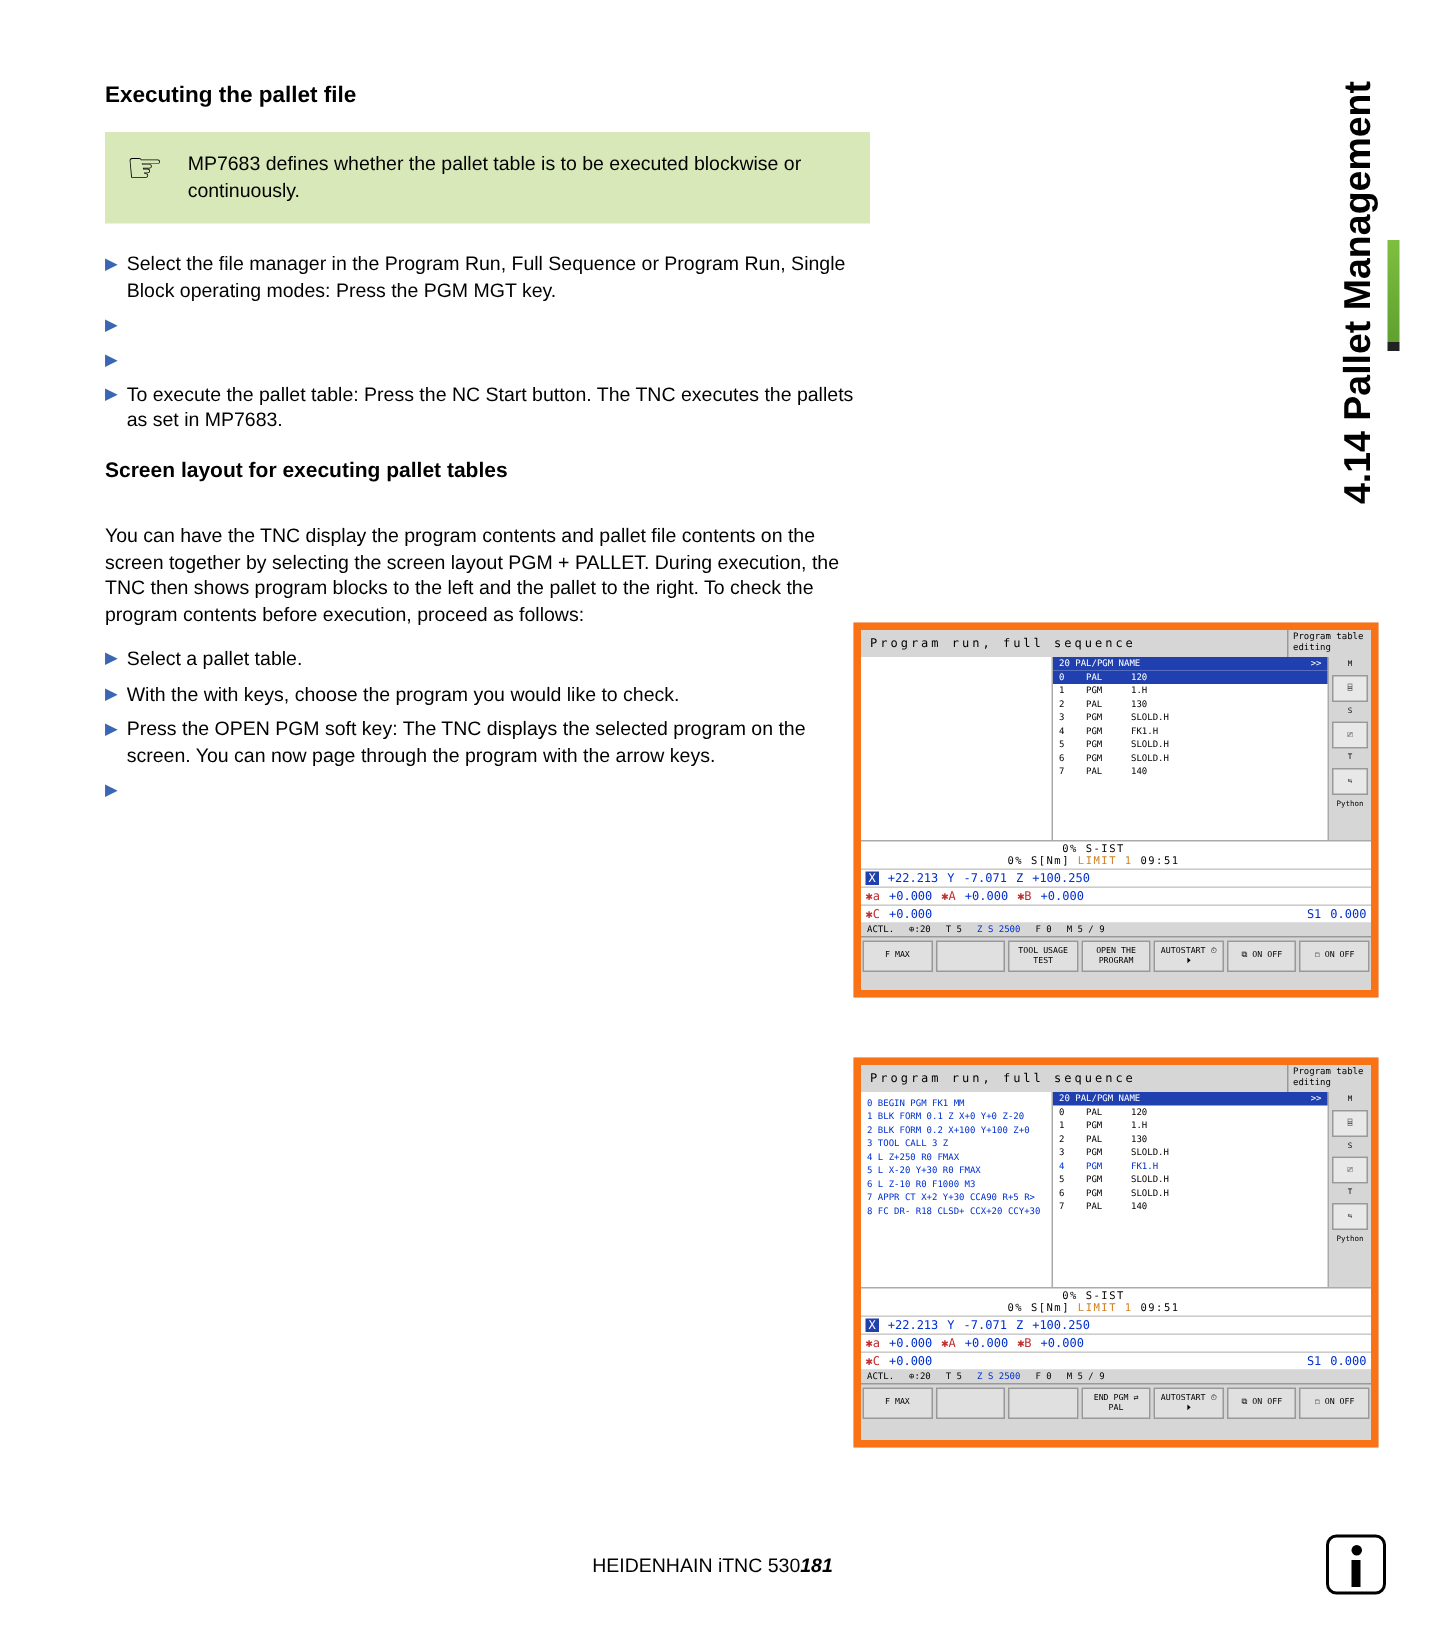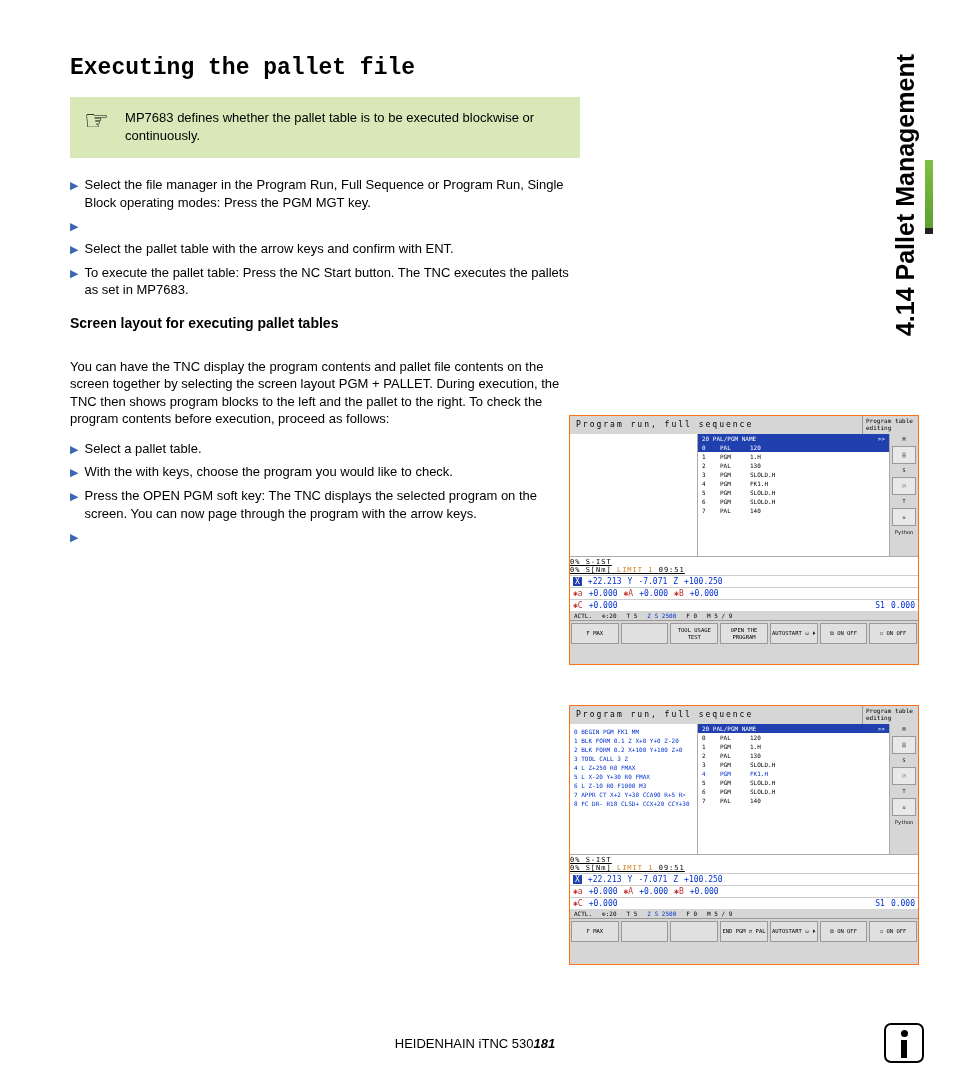--- a/index.html
+++ b/index.html
@@ -13,23 +13,22 @@
     color: #000;
   }
   .page {
     position: absolute;
     left: 70px;
     top: 55px;
     width: 810px;
   }
   .heading {
     font-weight: bold;
-    font-size: 23px;
+    font-size: 15px;
     margin-bottom: 16px;
-    font-family: Liberation Mono, monospace;
   }
   .note-box {
     background: #d9e8b8;
     padding: 12px 14px 14px 14px;
     display: flex;
     gap: 16px;
     margin-bottom: 18px;
     width: 510px;
   }
   .note-icon {
@@ -128,21 +127,21 @@
     width: 6px; height: 18px;
     background: #000;
   }
 
   
   .shot {
     position: absolute;
     right: 35px;
     width: 350px;
     background: #d6d6d6;
-    border: 1px solid #f97316;
+    border: 5px solid #f97316;
     font-family: "Lucida Console", monospace;
     font-size: 7px;
   }
   .shot1 { top: 415px; height: 250px; }
   .shot2 { top: 705px; height: 260px; }
 
   .titlebar {
     display: flex;
     height: 18px;
   }
@@ -210,24 +209,23 @@
     align-items: center;
     justify-content: center;
     color: #333;
   }
   .right-icons .lbl { text-align: center; font-size: 5px; line-height: 1; }
 
   .status-lines {
     background: #fff;
     border-top: 1px solid #aaa;
     font-size: 7px;
-    text-align: left;
+    text-align: center;
     padding: 1px 30px 1px 0;
     letter-spacing: 1px;
-    text-decoration: underline;
   }
   .status-lines .l2 .lim { color: #d08020; }
   .coord {
     background: #fff;
     display: flex;
     padding: 1px 3px;
     gap: 6px;
     font-size: 8px;
     color: #0030d0;
     border-top: 1px solid #ccc;
@@ -281,21 +279,20 @@
   <div class="bullets">
     <div class="item">
         <span class="arrow">▶</span>
         <span>Select the file manager in the Program Run, Full Sequence or Program Run, Single Block operating modes: Press the PGM MGT key.</span>
       </div>
     <div class="item">
         <span class="arrow">▶</span>
       </div>
     <div class="item">
         <span class="arrow">▶</span>
-        <span>Select the pallet table with the arrow keys and confirm with ENT.</span>
       </div>
     <div class="item">
         <span class="arrow">▶</span>
         <span>To execute the pallet table: Press the NC Start button. The TNC executes the pallets as set in MP7683.</span>
       </div>
   </div>
 
   <div class="subheading">Screen layout for executing pallet tables</div>
   <p class="para">You can have the TNC display the program contents and pallet file contents on the screen together by selecting the screen layout PGM + PALLET. During execution, the TNC then shows program blocks to the left and the pallet to the right. To check the program contents before execution, proceed as follows:</p>
 

